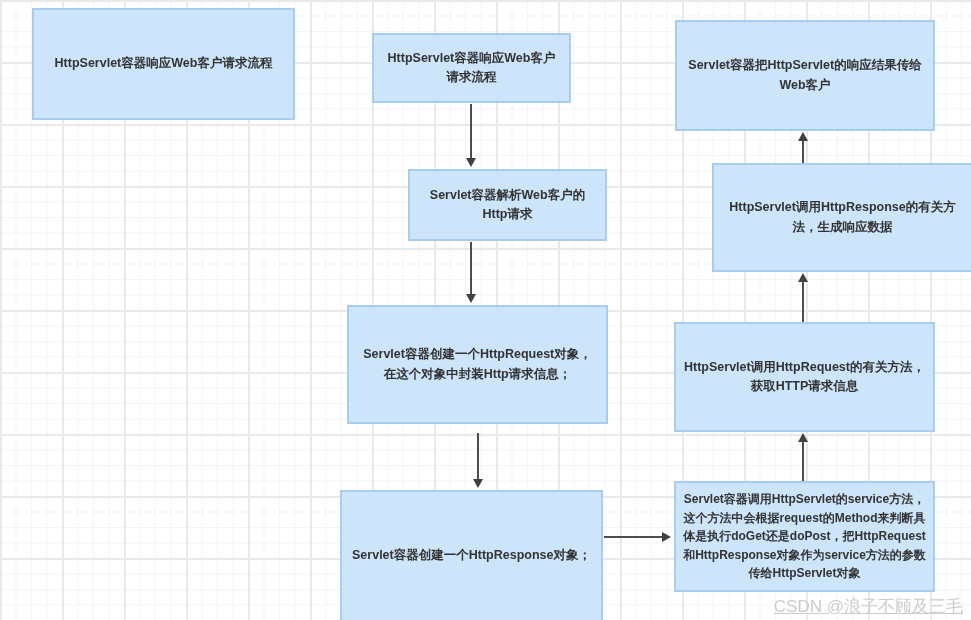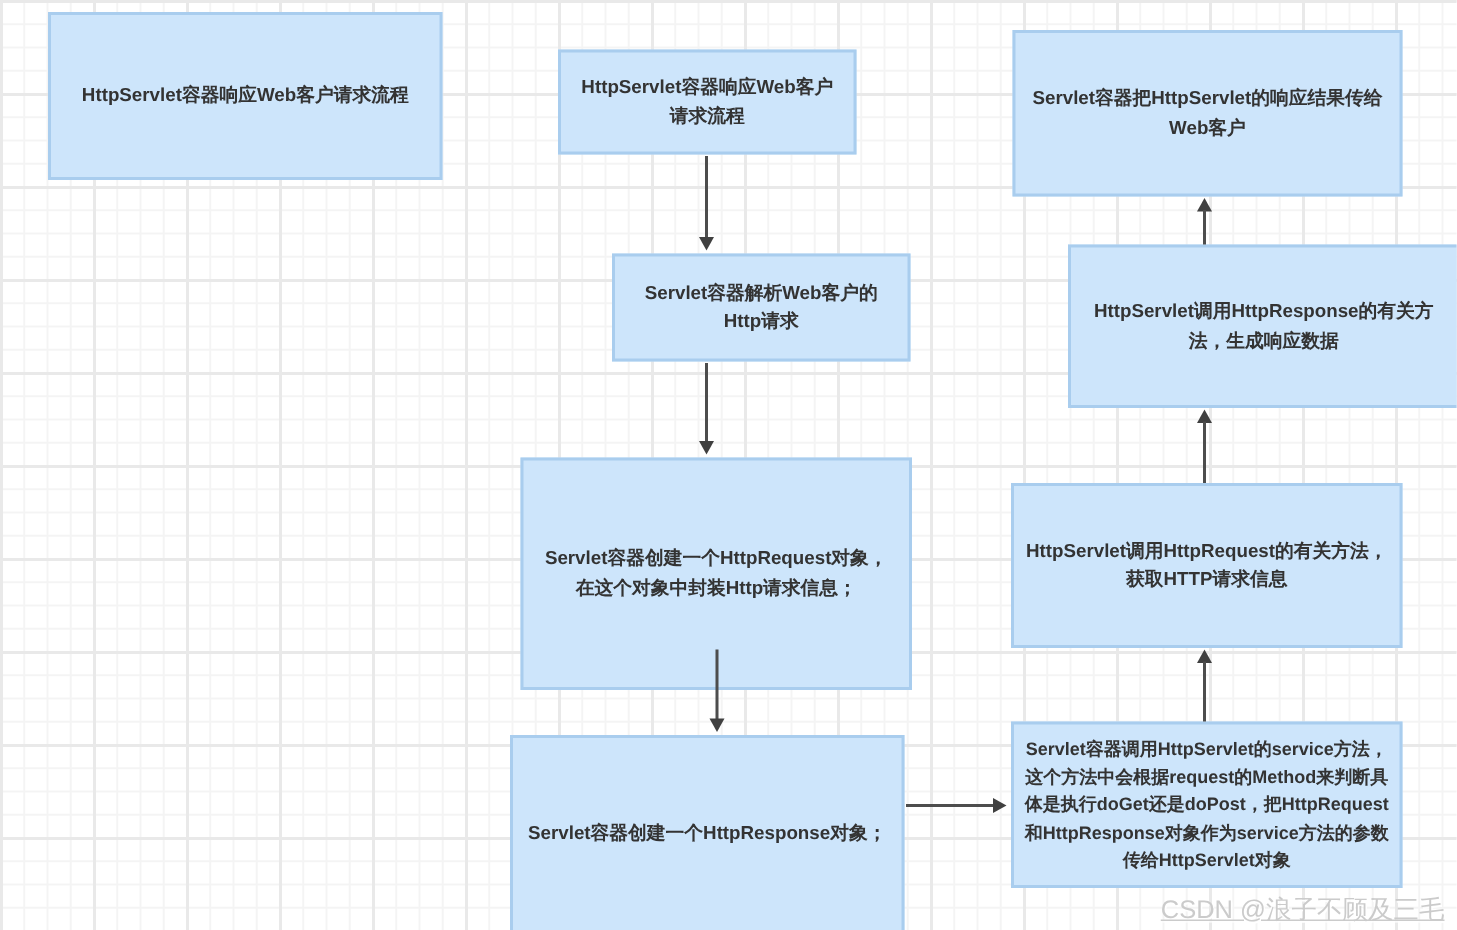--- a/index.html
+++ b/index.html
@@ -62,21 +62,21 @@
   </div>
 
   <div class="flow-box" style="left:372px;top:33px;width:199px;height:70px;">
     <span>HttpServlet容器响应Web客户请求流程</span>
   </div>
 
   <div class="flow-box" style="left:372px;top:169px;width:199px;height:72px;margin-left:36px;">
     <span>Servlet容器解析Web客户的Http请求</span>
   </div>
 
-  <div class="flow-box" style="left:347px;top:305px;width:261px;height:155px;padding:20px 14px;">
+  <div class="flow-box" style="left:347px;top:305px;width:261px;height:119px;padding:20px 14px;">
     <span>Servlet容器创建一个HttpRequest对象，在这个对象中封装Http请求信息；</span>
   </div>
 
   <div class="flow-box" style="left:340px;top:490px;width:263px;height:132px;">
     <span>Servlet容器创建一个HttpResponse对象；</span>
   </div>
 
   <div class="flow-box" style="left:674px;top:481px;width:261px;height:111px;font-size:12px;padding:4px 6px;justify-content:flex-end;">
     <span>Servlet容器调用HttpServlet的service方法，这个方法中会根据request的Method来判断具体是执行doGet还是doPost，把HttpRequest和HttpResponse对象作为service方法的参数传给HttpServlet对象</span>
   </div>

